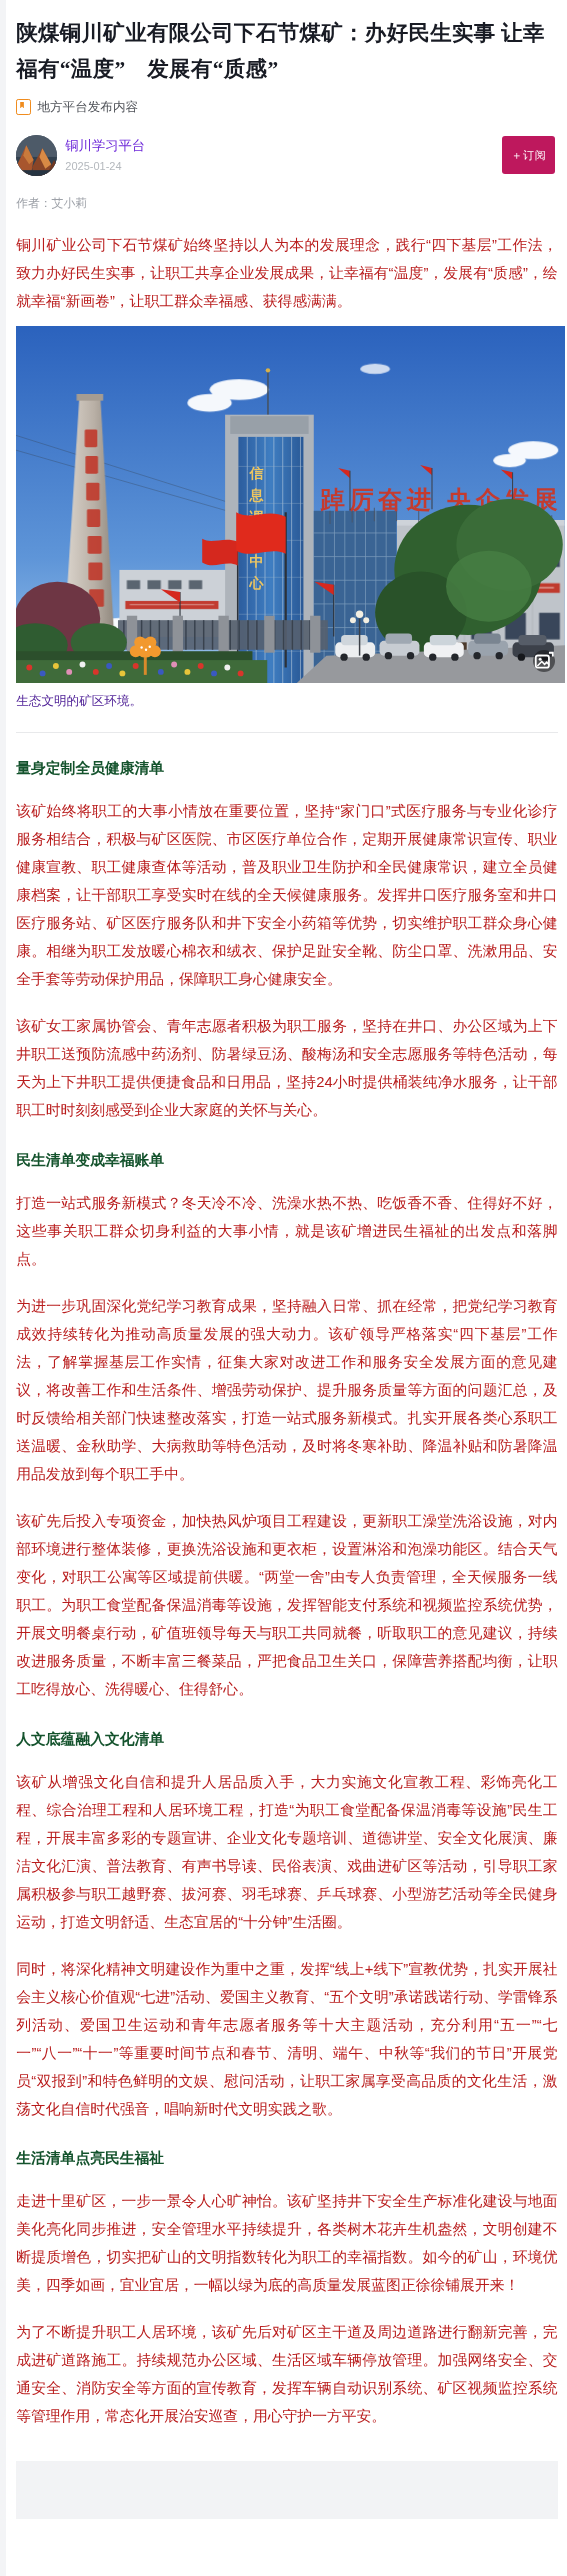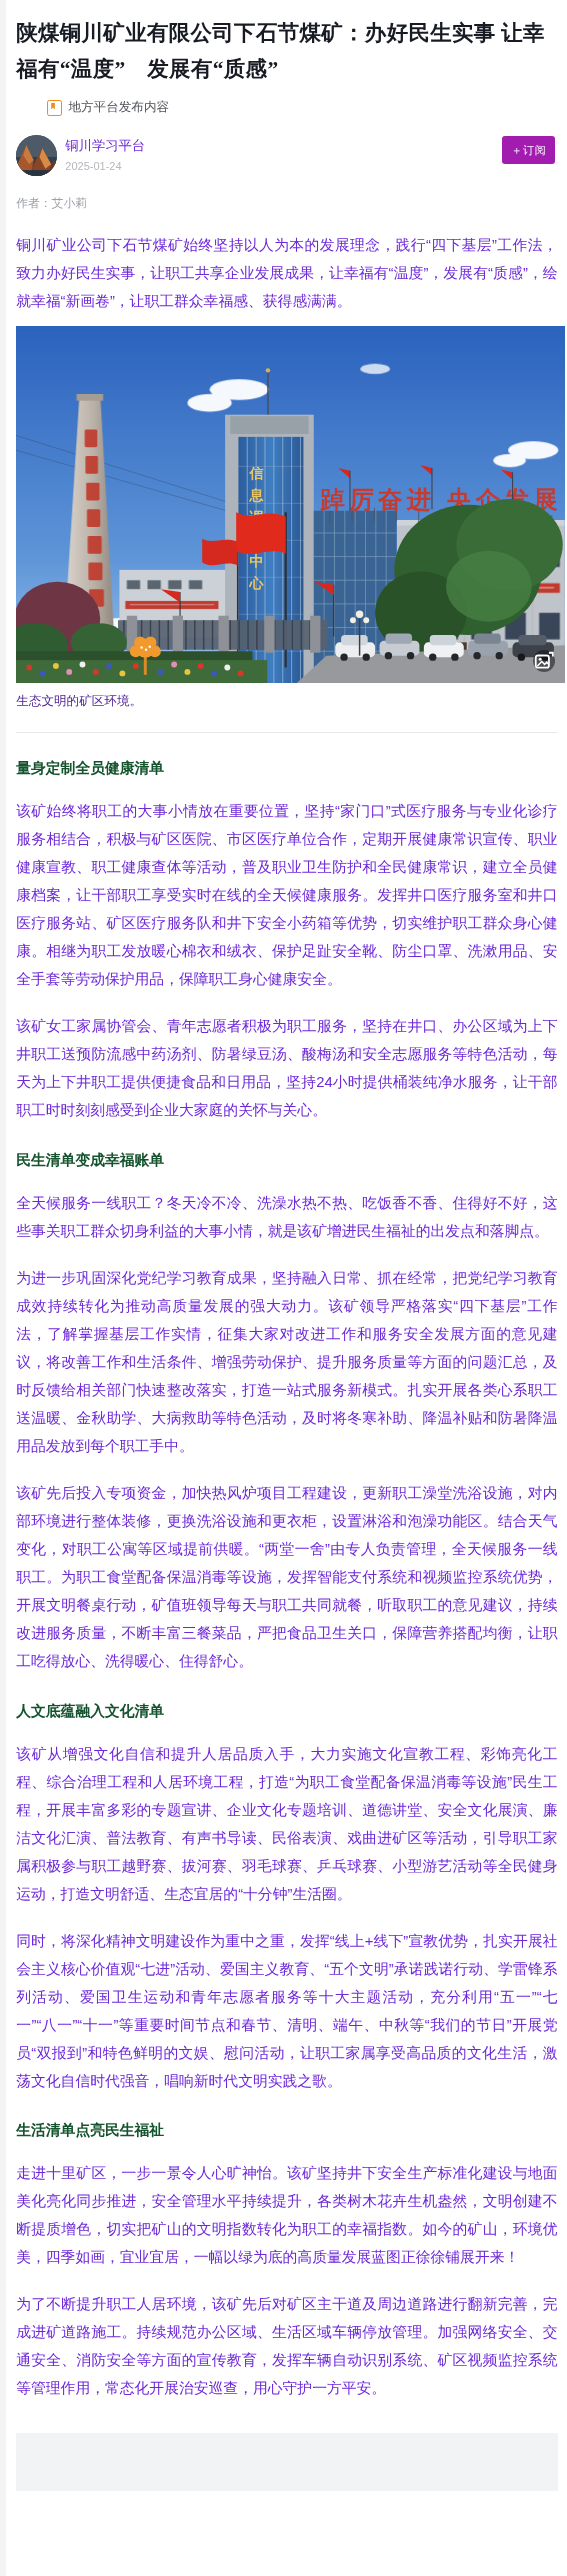--- a/index.html
+++ b/index.html
@@ -1,32 +1,32 @@
 <!DOCTYPE html>
 <html style="font-size:11.8px"><head>
 <meta charset="utf-8">
 <style>
   html,body{margin:0;padding:0;background:#ffffff;}
   body{width:568px;min-height:2576px;font-family:"Liberation Sans","DejaVu Sans",sans-serif;color:#33363c;position:relative;}
   .page{position:relative;background:#fff;min-height:2576px;}
   .page::before{content:"";position:absolute;left:0;top:0;width:5.9px;height:100%;background:#f3f4f6;}
   .content{margin-left:5.9px;padding:14.8px 3px 22px 10.3px;}
   .title{font-family:"Liberation Serif","DejaVu Serif",serif;font-weight:700;font-size:21.4px;line-height:36px;color:#181b24;letter-spacing:0.4px;margin:0 7.4px 0 0;}
-  .tag-row{display:flex;align-items:flex-end;margin-top:11.8px;margin-left:31px;}
+  .tag-row{display:flex;align-items:flex-start;margin-top:11.8px;}
   .tag-icon{width:12.6px;height:14px;border:1.5px solid #f08c1e;border-radius:2.2px;position:relative;background:#fff;flex:0 0 auto;}
   .tag-icon::after{content:"";position:absolute;left:3px;top:2.2px;width:3.7px;height:6.6px;background:#f08c1e;clip-path:polygon(0 0,100% 0,100% 100%,50% 70%,0 100%);}
   .tag-label{margin-left:6.6px;font-size:12.6px;color:#4f5258;}
   .pub-row{display:flex;align-items:flex-start;margin-top:19px;}
   .avatar{width:41px;height:41px;border-radius:50%;overflow:hidden;flex:0 0 auto;position:relative;background:#5a6775;}
   .pub-meta{margin-left:8.1px;padding-top:2.2px;}
   .pub-name{font-size:13.3px;color:#6d28d9;}
   .pub-date{font-size:11px;color:#b4b8bd;margin-top:5.2px;}
-  .subscribe-btn{margin-left:auto;margin-right:9.6px;margin-top:1.5px;width:53px;height:28px;background:#a21caf;color:#fff;font-size:11px;border:none;border-radius:3px;display:flex;align-items:center;justify-content:center;cursor:pointer;letter-spacing:0.7px;}
+  .subscribe-btn{margin-left:auto;margin-right:9.6px;margin-top:1.5px;width:53px;height:38px;background:#be185d;color:#fff;font-size:11px;border:none;border-radius:3px;display:flex;align-items:center;justify-content:center;cursor:pointer;letter-spacing:0.7px;}
   .author-line{margin-top:20.7px;font-size:11.8px;color:#9da1a8;}
-  p.body{font-size:14.8px;line-height:28px;color:#6d28d9;text-align:justify;margin:19px 7.4px 0 0;}
+  p.body{font-size:14.8px;line-height:28px;color:#b91c1c;text-align:justify;margin:19px 7.4px 0 0;}
   .photo-wrap{position:relative;margin-top:10.3px;width:549px;height:357px;background:#7da9d8;overflow:hidden;}
   .photo-wrap svg{display:block;width:100%;height:100%;}
   .photo-btn{position:absolute;right:10.3px;bottom:10.3px;width:22px;height:22px;border-radius:50%;background:rgba(20,20,22,.55);display:flex;align-items:center;justify-content:center;cursor:pointer;}
   .caption{margin-top:10.3px;font-size:12.6px;color:#4c1d95;}
   .divider{border:none;border-top:0.7px solid #e8e9eb;margin:22px 7.4px 0 0;}
   h2.sec{font-size:14.8px;color:#14532d;margin:26.6px 0 0 0;font-weight:700;}
   .op-box{margin:31px 7.4px 0 0;background:#f2f3f5;padding:23.6px 26.6px 34px 26.6px;}
 </style>
 </head>
 <body>
@@ -344,21 +344,21 @@
 
     <div class="caption">生态文明的矿区环境。</div>
 
     <hr class="divider">
 
     <h2 class="sec">量身定制全员健康清单</h2>
     <p class="body">该矿始终将职工的大事小情放在重要位置，坚持“家门口”式医疗服务与专业化诊疗服务相结合，积极与矿区医院、市区医疗单位合作，定期开展健康常识宣传、职业健康宣教、职工健康查体等活动，普及职业卫生防护和全民健康常识，建立全员健康档案，让干部职工享受实时在线的全天候健康服务。发挥井口医疗服务室和井口医疗服务站、矿区医疗服务队和井下安全小药箱等优势，切实维护职工群众身心健康。相继为职工发放暖心棉衣和绒衣、保护足趾安全靴、防尘口罩、洗漱用品、安全手套等劳动保护用品，保障职工身心健康安全。</p>
     <p class="body">该矿女工家属协管会、青年志愿者积极为职工服务，坚持在井口、办公区域为上下井职工送预防流感中药汤剂、防暑绿豆汤、酸梅汤和安全志愿服务等特色活动，每天为上下井职工提供便捷食品和日用品，坚持24小时提供桶装纯净水服务，让干部职工时时刻刻感受到企业大家庭的关怀与关心。</p>
 
     <h2 class="sec">民生清单变成幸福账单</h2>
-    <p class="body">全天候服务一线职工？冬天冷不冷、洗澡水热不热、吃饭香不香、住得好不好，这些事关职工群众切身利益的大事小情，就是该矿增进民生福祉的出发点和落脚点。</p>
+    <p class="body">打造一站式服务新模式？冬天冷不冷、洗澡水热不热、吃饭香不香、住得好不好，这些事关职工群众切身利益的大事小情，就是该矿增进民生福祉的出发点和落脚点。</p>
     <p class="body">为进一步巩固深化党纪学习教育成果，坚持融入日常、抓在经常，把党纪学习教育成效持续转化为推动高质量发展的强大动力。该矿领导严格落实“四下基层”工作法，了解掌握基层工作实情，征集大家对改进工作和服务安全发展方面的意见建议，将改善工作和生活条件、增强劳动保护、提升服务质量等方面的问题汇总，及时反馈给相关部门快速整改落实，打造一站式服务新模式。扎实开展各类心系职工送温暖、金秋助学、大病救助等特色活动，及时将冬寒补助、降温补贴和防暑降温用品发放到每个职工手中。</p>
     <p class="body">该矿先后投入专项资金，加快热风炉项目工程建设，更新职工澡堂洗浴设施，对内部环境进行整体装修，更换洗浴设施和更衣柜，设置淋浴和泡澡功能区。结合天气变化，对职工公寓等区域提前供暖。“两堂一舍”由专人负责管理，全天候服务一线职工。为职工食堂配备保温消毒等设施，发挥智能支付系统和视频监控系统优势，开展文明餐桌行动，矿值班领导每天与职工共同就餐，听取职工的意见建议，持续改进服务质量，不断丰富三餐菜品，严把食品卫生关口，保障营养搭配均衡，让职工吃得放心、洗得暖心、住得舒心。</p>
 
     <h2 class="sec">人文底蕴融入文化清单</h2>
     <p class="body">该矿从增强文化自信和提升人居品质入手，大力实施文化宣教工程、彩饰亮化工程、综合治理工程和人居环境工程，打造“为职工食堂配备保温消毒等设施”民生工程，开展丰富多彩的专题宣讲、企业文化专题培训、道德讲堂、安全文化展演、廉洁文化汇演、普法教育、有声书导读、民俗表演、戏曲进矿区等活动，引导职工家属积极参与职工越野赛、拔河赛、羽毛球赛、乒乓球赛、小型游艺活动等全民健身运动，打造文明舒适、生态宜居的“十分钟”生活圈。</p>
     <p class="body">同时，将深化精神文明建设作为重中之重，发挥“线上+线下”宣教优势，扎实开展社会主义核心价值观“七进”活动、爱国主义教育、“五个文明”承诺践诺行动、学雷锋系列活动、爱国卫生运动和青年志愿者服务等十大主题活动，充分利用“五一”“七一”“八一”“十一”等重要时间节点和春节、清明、端午、中秋等“我们的节日”开展党员“双报到”和特色鲜明的文娱、慰问活动，让职工家属享受高品质的文化生活，激荡文化自信时代强音，唱响新时代文明实践之歌。</p>
 
     <h2 class="sec">生活清单点亮民生福祉</h2>
     <p class="body">走进十里矿区，一步一景令人心旷神怡。该矿坚持井下安全生产标准化建设与地面美化亮化同步推进，安全管理水平持续提升，各类树木花卉生机盎然，文明创建不断提质增色，切实把矿山的文明指数转化为职工的幸福指数。如今的矿山，环境优美，四季如画，宜业宜居，一幅以绿为底的高质量发展蓝图正徐徐铺展开来！</p>
     <p class="body">为了不断提升职工人居环境，该矿先后对矿区主干道及周边道路进行翻新完善，完成进矿道路施工。持续规范办公区域、生活区域车辆停放管理。加强网络安全、交通安全、消防安全等方面的宣传教育，发挥车辆自动识别系统、矿区视频监控系统等管理作用，常态化开展治安巡查，用心守护一方平安。</p>

